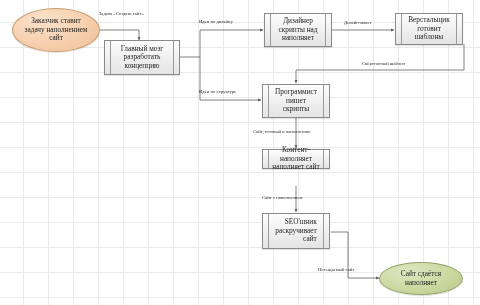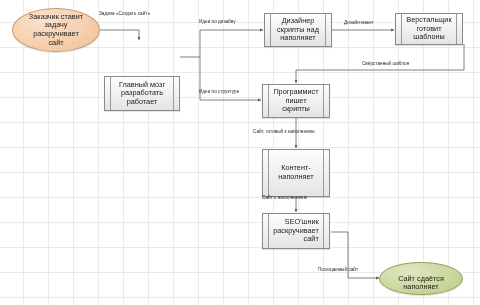--- a/index.html
+++ b/index.html
@@ -11,21 +11,21 @@
     position: relative;
     width: 480px;
     height: 305px;
     overflow: hidden;
     background-color: #ffffff;
     background-image:
       linear-gradient(to right, #e8ebe8 1px, transparent 1px),
       linear-gradient(to bottom, #e8ebe8 1px, transparent 1px);
     background-size: 25px 25px;
     background-position: -2px -3px;
-    font-family: Liberation Sans, sans-serif;
+    font-family: Liberation Serif, serif;
   }
   #wires {
     position: absolute;
     left: 0;
     top: 0;
     width: 480px;
     height: 305px;
     pointer-events: none;
   }
   .node {
@@ -69,21 +69,20 @@
   }
   .term-start {
     background: radial-gradient(ellipse at 35% 28%, #fbe2cb 0%, #f6cfae 55%, #edbf98 100%);
     color: #1d1d1d;
     border-color: #c79a6e;
   }
   .term-end {
     background: radial-gradient(ellipse at 35% 28%, #dfe6c2 0%, #cbd89f 55%, #b9c98a 100%);
     color: #1d1d1d;
     border-color: #93a267;
-    align-items: flex-end;
   }
 
   .wire-label {
     position: absolute;
     font-size: 4.6px;
     color: #2b2b2b;
     white-space: nowrap;
     line-height: 1;
     letter-spacing: 0.01em;
   }
@@ -118,30 +117,30 @@
     <path class="line" d="M296,118 L296,148" marker-end="url(#ah)"></path>
 
     <path class="line" d="M296,186 L296,212" marker-end="url(#ah)"></path>
 
     <path class="line" d="M331,232 L348,232 L348,278 L379,278" marker-end="url(#ah)"></path>
   </svg>
 
   <div class="node term term-start" style="left:12px; top:8px; width:88px; height:44px;">
     <div class="txt">
       <div>Заказчик ставит</div>
-      <div>задачу раскручивает</div>
+      <div>задачу наполнением</div>
       <div>сайт</div>
     </div>
   </div>
 
-  <div class="node proc" style="left:104px; top:40px; width:76px; height:35px;margin-top:36px;">
+  <div class="node proc" style="left:104px; top:40px; width:76px; height:35px;">
     <div class="txt">
       <div>Главный мозг</div>
       <div>разработать</div>
-      <div>работает</div>
+      <div>концепцию</div>
     </div>
   </div>
 
   <div class="node proc" style="left:264px; top:13px; width:68px; height:34px;">
     <div class="txt">
       <div>Дизайнер</div>
       <div>скрипты над</div>
       <div>наполняет</div>
     </div>
   </div>
@@ -155,24 +154,25 @@
   </div>
 
   <div class="node proc" style="left:262px; top:84px; width:68px; height:34px;">
     <div class="txt">
       <div>Программист</div>
       <div>пишет</div>
       <div>скрипты</div>
     </div>
   </div>
 
-  <div class="node proc" style="left:262px; top:149px; width:68px; height:48px;">
+  <div class="node proc" style="left:262px; top:149px; width:68px; height:20px;">
     <div class="txt">
       <div>Контент-</div>
       <div>наполняет</div>
+      <div>наполняет сайт</div>
     </div>
   </div>
 
   <div class="node proc" style="left:262px; top:213px; width:68px; height:36px;text-align:right;">
     <div class="txt">
       <div>SEO'шник</div>
       <div>раскручивает</div>
       <div>сайт</div>
     </div>
   </div>

